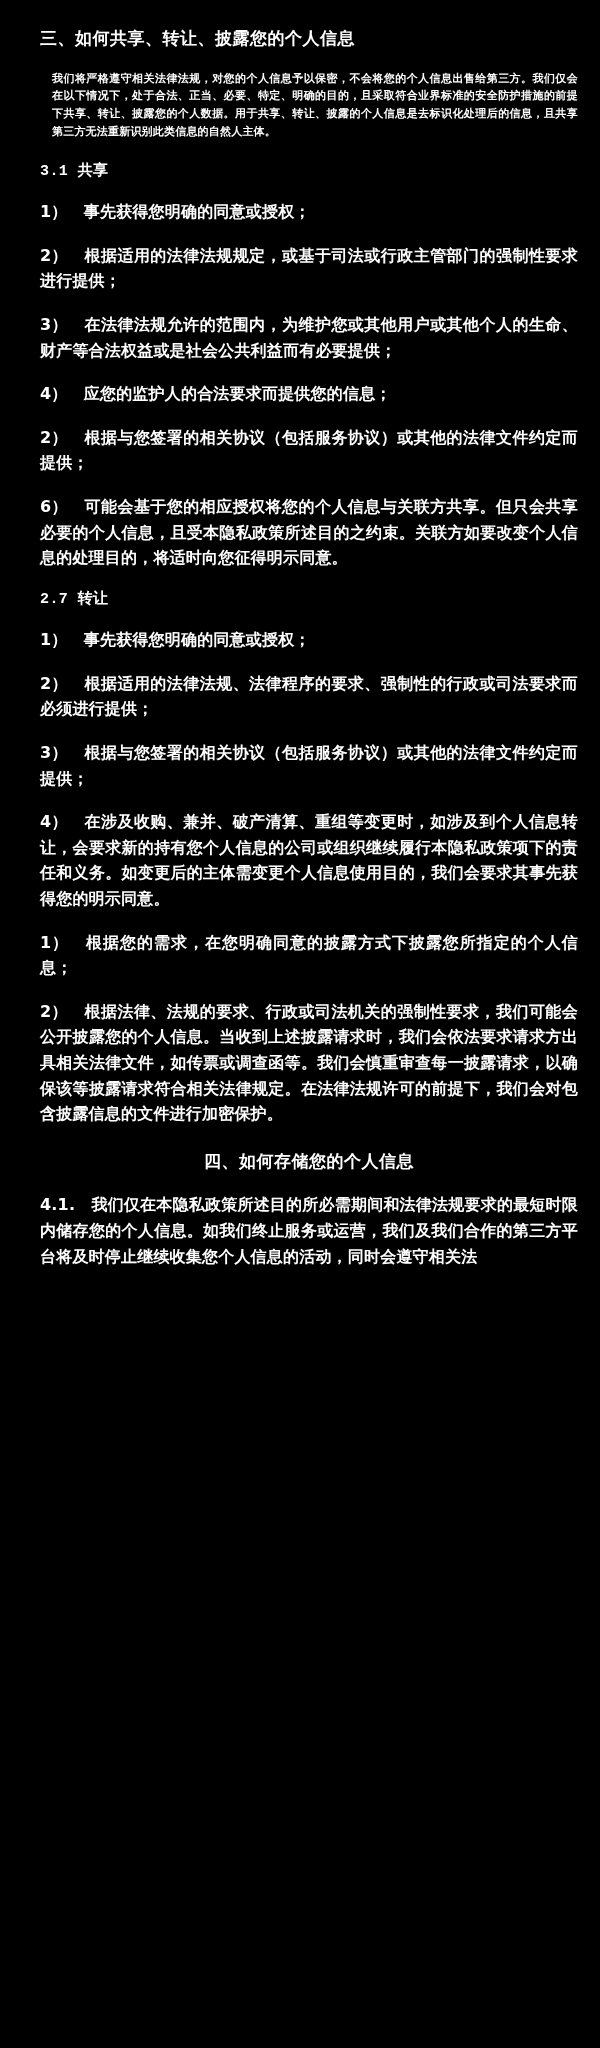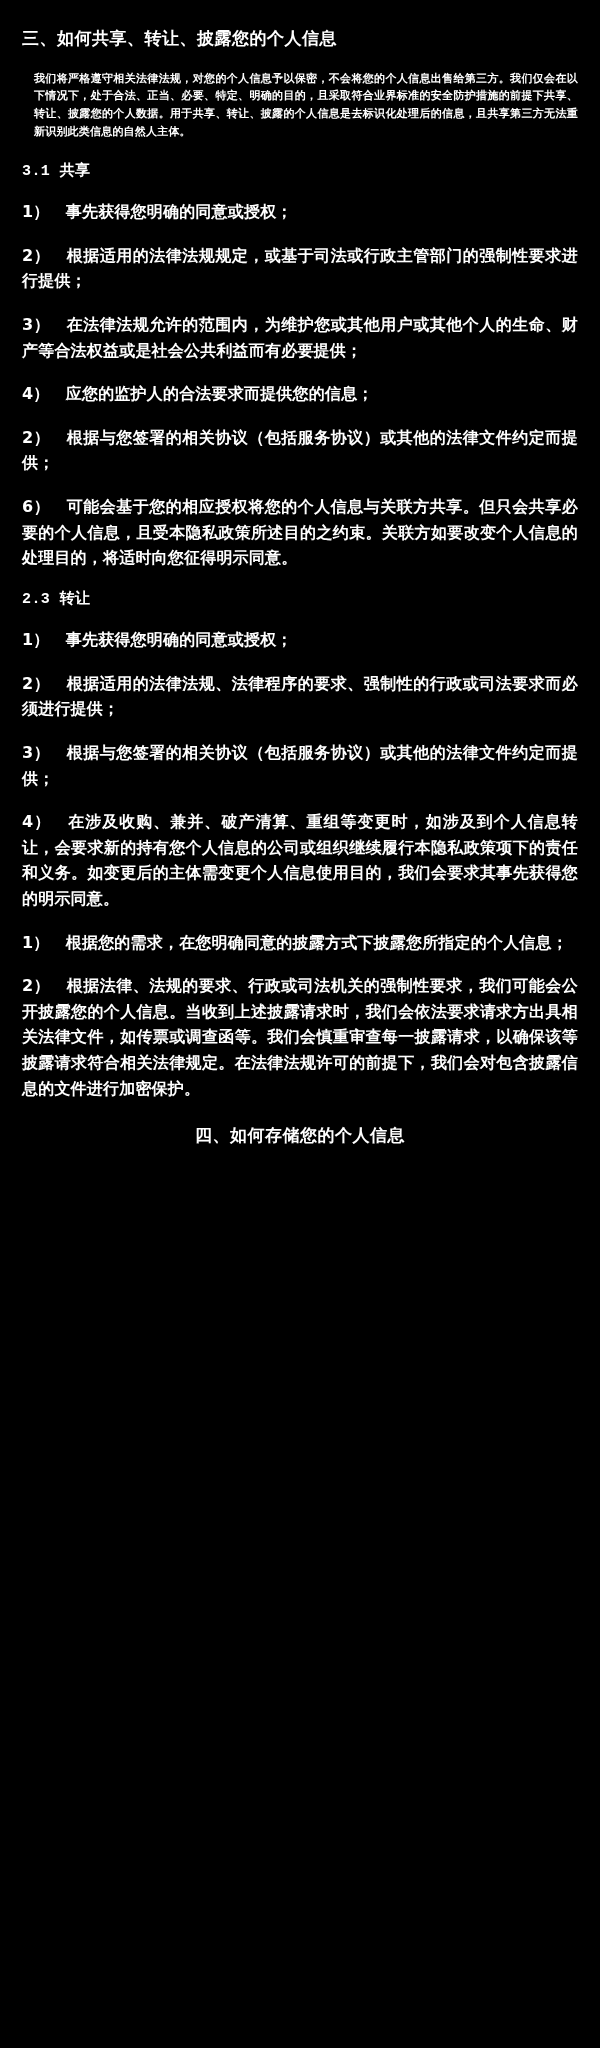--- a/index.html
+++ b/index.html
@@ -9,21 +9,21 @@
   }
   body {
     width: 600px;
     min-height: 2048px;
     font-family: "DejaVu Sans", "Liberation Sans", sans-serif;
     color: #ffffff;
   }
   .page {
     width: 600px;
     box-sizing: border-box;
-    padding: 22px 22px 16px 22px;
+    padding: 22px 22px 16px 40px;
     background: #000000;
   }
   .section-title {
     font-size: 17px;
     font-weight: bold;
     line-height: 1.5;
     margin: 4px 0 18px 0;
     letter-spacing: 0.5px;
   }
   .section-title.tight-top {
@@ -77,27 +77,28 @@
     <span>共享</span>
   </h3>
   <p class="list-item">1）　事先获得您明确的同意或授权；</p>
   <p class="list-item">2）　根据适用的法律法规规定，或基于司法或行政主管部门的强制性要求进行提供；</p>
   <p class="list-item">3）　在法律法规允许的范围内，为维护您或其他用户或其他个人的生命、财产等合法权益或是社会公共利益而有必要提供；</p>
   <p class="list-item">4）　应您的监护人的合法要求而提供您的信息；</p>
   <p class="list-item">2）　根据与您签署的相关协议（包括服务协议）或其他的法律文件约定而提供；</p>
   <p class="list-item">6）　可能会基于您的相应授权将您的个人信息与关联方共享。但只会共享必要的个人信息，且受本隐私政策所述目的之约束。关联方如要改变个人信息的处理目的，将适时向您征得明示同意。</p>
 
   <h3 class="sub-title">
-    <span>2.3</span>
+    <span>2.7</span>
     <span>转让</span>
   </h3>
   <p class="list-item">1）　事先获得您明确的同意或授权；</p>
   <p class="list-item">2）　根据适用的法律法规、法律程序的要求、强制性的行政或司法要求而必须进行提供；</p>
   <p class="list-item">3）　根据与您签署的相关协议（包括服务协议）或其他的法律文件约定而提供；</p>
   <p class="list-item">4）　在涉及收购、兼并、破产清算、重组等变更时，如涉及到个人信息转让，会要求新的持有您个人信息的公司或组织继续履行本隐私政策项下的责任和义务。如变更后的主体需变更个人信息使用目的，我们会要求其事先获得您的明示同意。</p>
 
   <p class="list-item">1）　根据您的需求，在您明确同意的披露方式下披露您所指定的个人信息；</p>
   <p class="list-item">2）　根据法律、法规的要求、行政或司法机关的强制性要求，我们可能会公开披露您的个人信息。当收到上述披露请求时，我们会依法要求请求方出具相关法律文件，如传票或调查函等。我们会慎重审查每一披露请求，以确保该等披露请求符合相关法律规定。在法律法规许可的前提下，我们会对包含披露信息的文件进行加密保护。</p>
 
   <h2 class="section-title tight-top">四、如何存储您的个人信息</h2>
 
+  <p class="body-text">4.1.　我们仅在本隐私政策所述目的所必需期间和法律法规要求的最短时限内储存您的个人信息。如我们终止服务或运营，我们及我们合作的第三方平台将及时停止继续收集您个人信息的活动，同时会遵守相关法</p>
 
 </div>
 
 </body></html>

